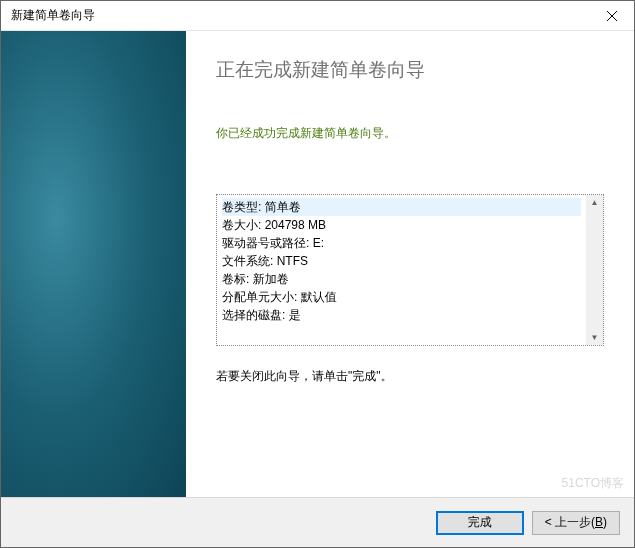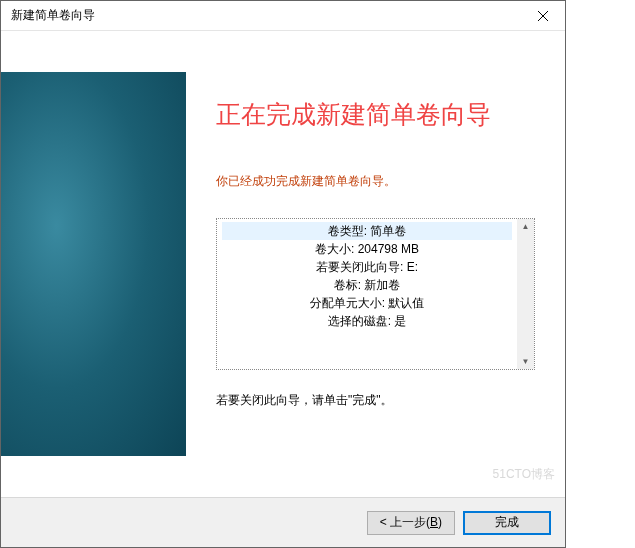--- a/index.html
+++ b/index.html
@@ -1,37 +1,37 @@
 <!DOCTYPE html>
 <html><head>
 <meta charset="utf-8">
 <style>
   * { box-sizing: border-box; margin: 0; padding: 0; }
   body { font-family: "Microsoft YaHei", "Segoe UI", sans-serif; font-size: 12px; background: #fff; }
-  .window { width: 566px; height: 548px; border: 1px solid #646464; display: flex; flex-direction: column; background: #fff; position: relative; gap: 41px; }
+  .window { width: 635px; height: 548px; border: 1px solid #646464; display: flex; flex-direction: column; background: #fff; position: relative; }
   .titlebar { height: 30px; display: flex; align-items: center; justify-content: space-between; padding-left: 10px; background: #fff; border-bottom: 1px solid #e5e5e5; }
   .titlebar-title { font-size: 12px; color: #000; }
   .close-btn { width: 45px; height: 30px; display: flex; align-items: center; justify-content: center; cursor: pointer; }
   .close-btn svg { width: 10px; height: 10px; }
   .body { flex: 1; display: flex; background: #fff; }
   .sidebar { width: 185px; background: radial-gradient(ellipse at 30% 40%, #3a8aa0 0%, #1b5f73 50%, #0d4456 100%); }
   .content { flex: 1; padding: 20px 30px 10px 30px; display: flex; flex-direction: column; }
-  .heading { font-size: 25px; font-weight: normal; color: #ef4444; margin-bottom: 42px; margin-top: 6px; }
-  .intro { font-size: 12px; color: #c2410c; margin-bottom: 28px; }
+  .heading { font-size: 19px; font-weight: normal; color: #737373; margin-bottom: 42px; margin-top: 6px; }
+  .intro { font-size: 12px; color: #4d7c0f; margin-bottom: 52px; }
   .settings-label { font-size: 12px; color: #000; margin-bottom: 6px; }
-  .settings-box { border: 1px dotted #888; height: 152px; display: flex; background: #fff; text-align: center; }
+  .settings-box { border: 1px dotted #888; height: 152px; display: flex; background: #fff; }
   .settings-list { flex: 1; padding: 3px 5px; font-size: 12px; line-height: 18px; overflow: hidden; }
   .settings-list div:first-child { background: #e5f3ff; }
   .scrollbar { width: 17px; background: #f0f0f0; display: flex; flex-direction: column; align-items: center; justify-content: space-between; padding: 3px 0; }
   .scroll-arrow { font-size: 8px; color: #606060; cursor: pointer; }
   .closing-text { font-size: 12px; color: #000; margin-top: 22px; }
   .footer { height: 50px; background: #f0f0f0; border-top: 1px solid #d8d8d8; display: flex; align-items: center; justify-content: flex-end; padding-right: 14px; gap: 8px; }
   .btn { min-width: 88px; height: 24px; background: #e1e1e1; border: 1px solid #adadad; font-size: 12px; cursor: pointer; padding: 0 12px; font-family: inherit; }
   .btn.primary { border: 2px solid #0078d7; background: #e1e1e1; }
-  .watermark { position: absolute; right: 10px; bottom: 64px; color: #c9c9c9; font-size: 12px; opacity: 0.7; pointer-events: none; }
+  .watermark { position: absolute; right: 10px; bottom: 55px; color: #c9c9c9; font-size: 12px; opacity: 0.7; pointer-events: none; }
   .u { text-decoration: underline; }
 </style>
 </head>
 <body>
 
 <div class="window">
   <div class="titlebar">
     <span class="titlebar-title">新建简单卷向导</span>
     <div class="close-btn">
       <svg viewBox="0 0 10 10">
@@ -43,33 +43,34 @@
 
   <div class="body">
     <div class="sidebar"></div>
     <div class="content">
       <div class="heading">正在完成新建简单卷向导</div>
       <div class="intro">你已经成功完成新建简单卷向导。</div>
       <div class="settings-box">
         <div class="settings-list">
           <div>卷类型: 简单卷</div>
           <div>卷大小: 204798 MB</div>
-          <div>若要关闭此向导: E:</div>
+          <div>驱动器号或路径: E:</div>
+          <div>文件系统: NTFS</div>
           <div>卷标: 新加卷</div>
           <div>分配单元大小: 默认值</div>
           <div>选择的磁盘: 是</div>
         </div>
         <div class="scrollbar">
           <div class="scroll-arrow">▲</div>
           <div class="scroll-arrow">▼</div>
         </div>
       </div>
       <div class="closing-text">若要关闭此向导，请单击"完成"。</div>
     </div>
   </div>
 
   <div class="footer">
+    <button class="btn primary">完成</button>
     <button class="btn"><span>&lt; 上一步(</span><span class="u">B</span><span>)</span></button>
-    <button class="btn primary">完成</button>
   </div>
 
   <div class="watermark">51CTO博客</div>
 </div>
 
 </body></html>

